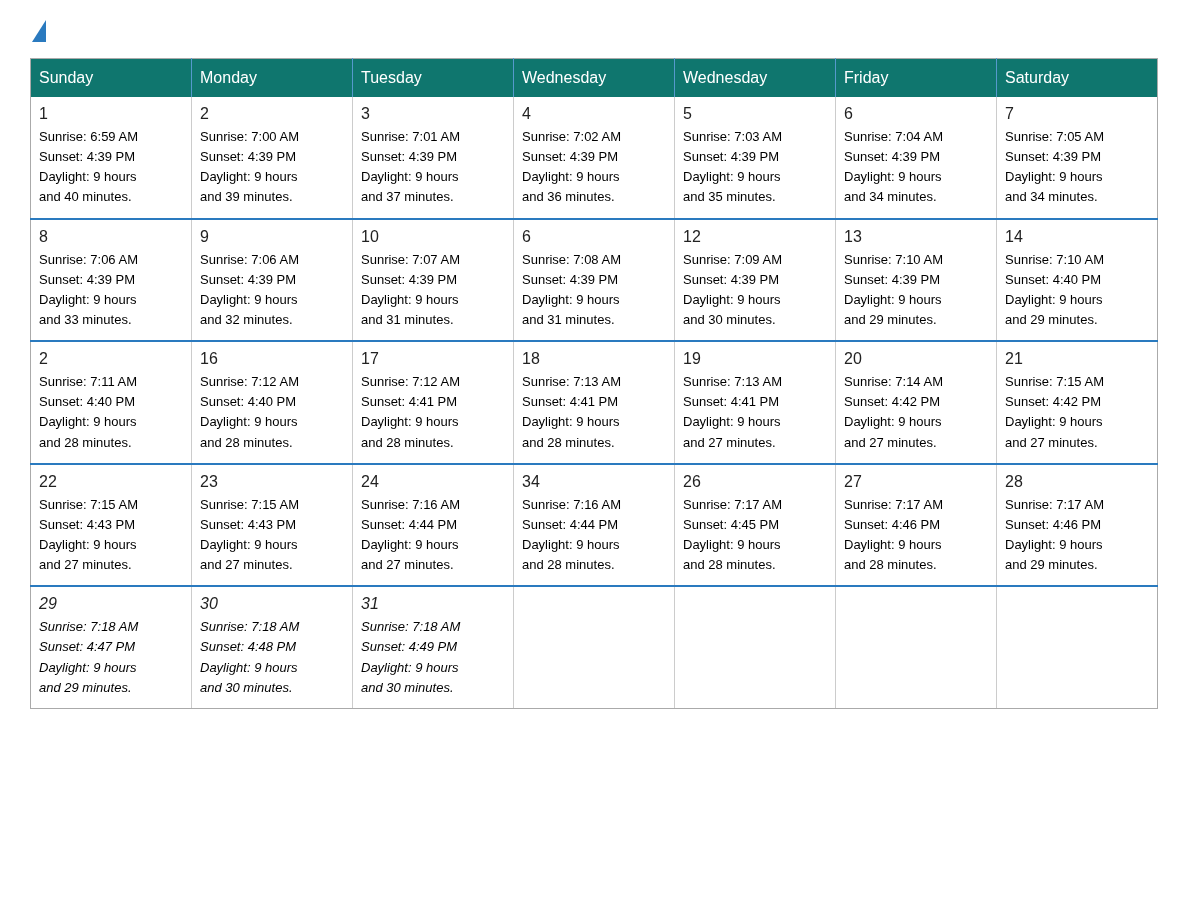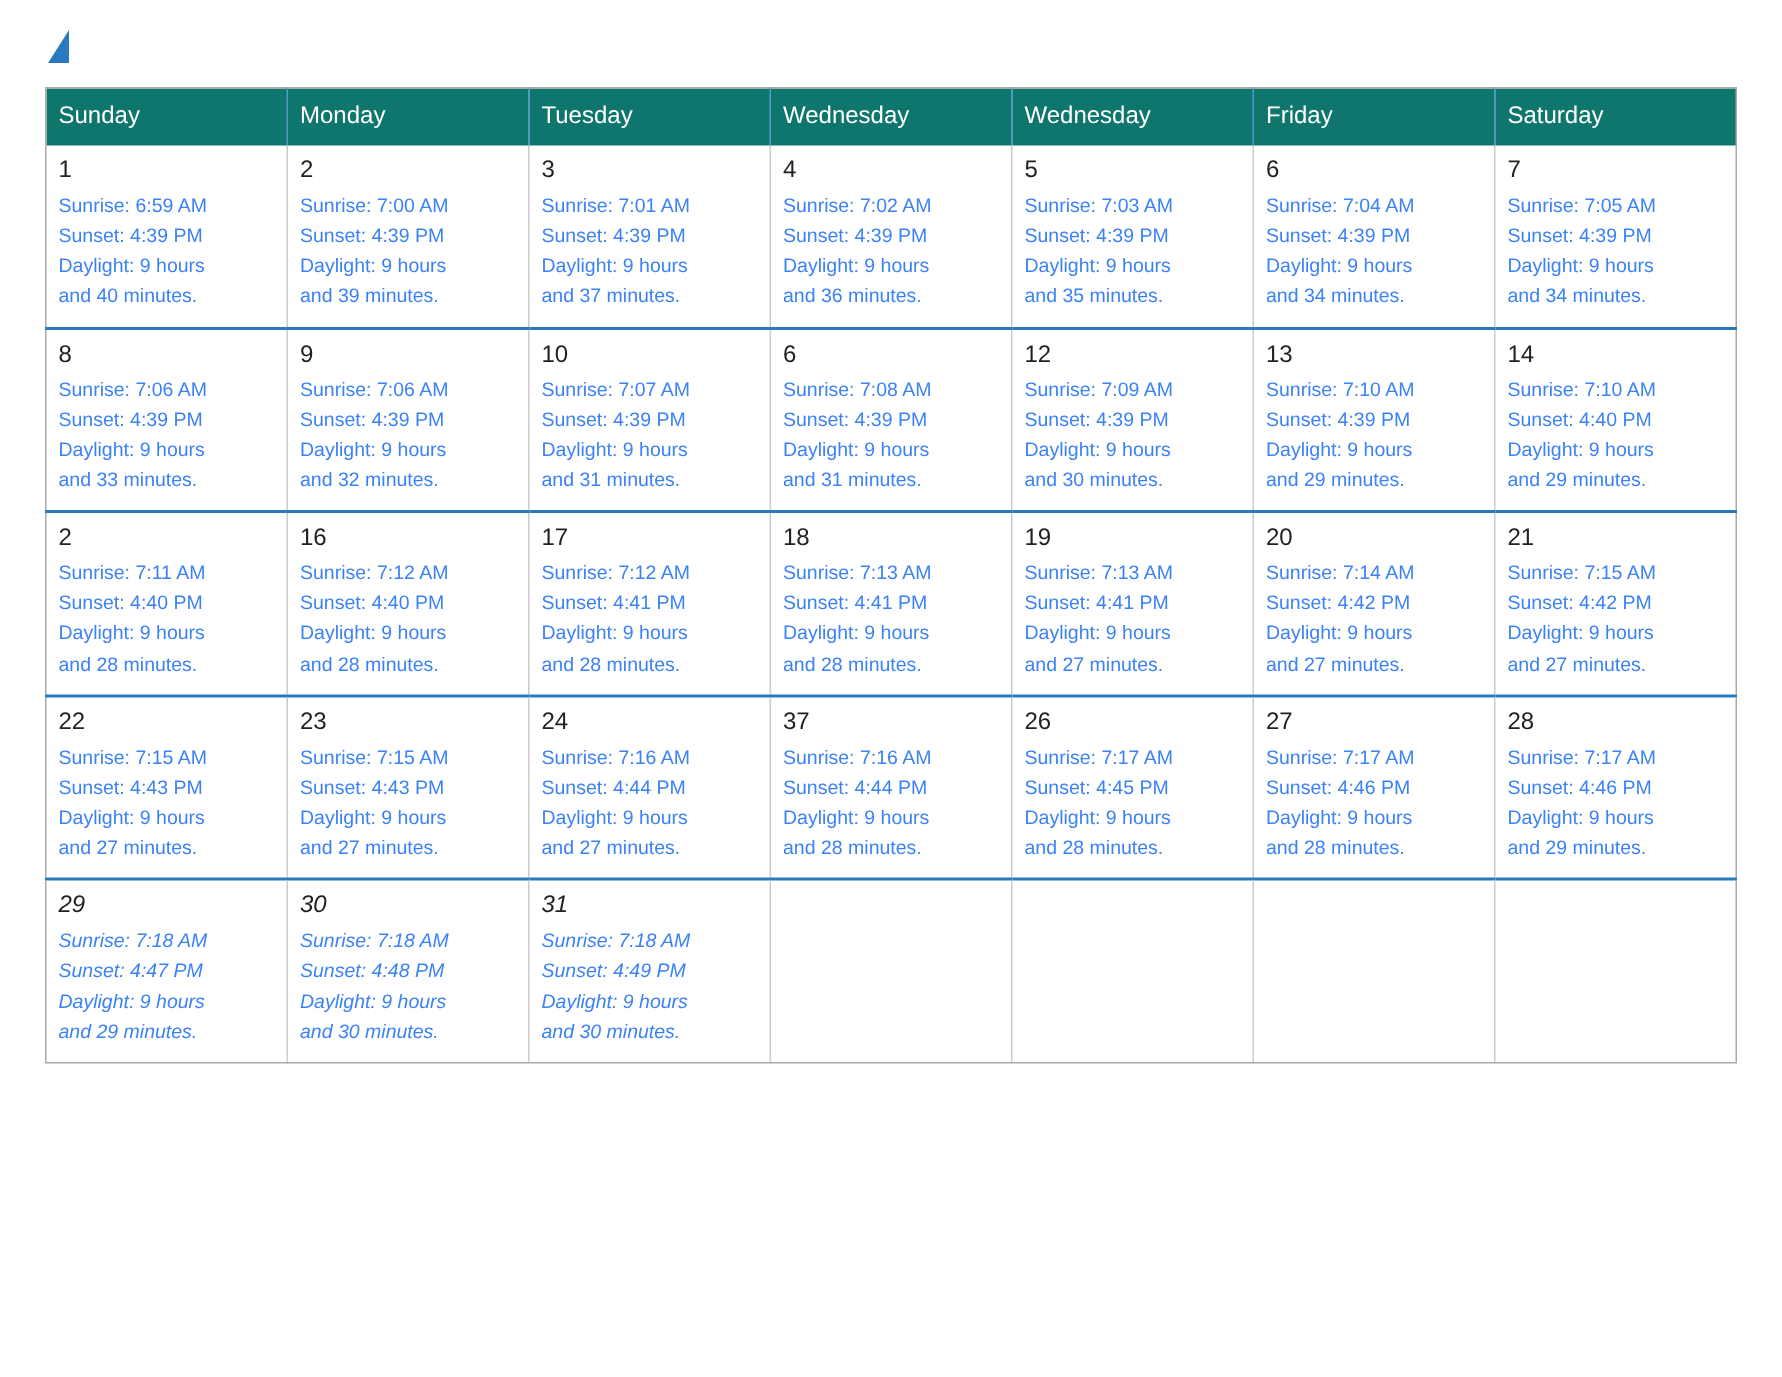--- a/index.html
+++ b/index.html
@@ -92,21 +92,21 @@
     }
     .day-number {
       font-size: 16px;
       font-weight: normal;
       color: #222;
       margin-bottom: 4px;
       display: block;
     }
     .day-info {
       font-size: 13px;
-      color: #3b82f6;
+      color: #000000;
       line-height: 1.55;
     }
     .empty-cell {
       background: #fff;
     }
   </style>
 </head>
 <body>
 
 <div class="header-area">
@@ -355,21 +355,21 @@
         <td>
           <span class="day-number">24</span>
         <div class="day-info">
           Sunrise: 7:16 AM<br>
           Sunset: 4:44 PM<br>
           Daylight: 9 hours<br>
           and 27 minutes.
         </div>
         </td>
         <td>
-          <span class="day-number">37</span>
+          <span class="day-number">34</span>
         <div class="day-info">
           Sunrise: 7:16 AM<br>
           Sunset: 4:44 PM<br>
           Daylight: 9 hours<br>
           and 28 minutes.
         </div>
         </td>
         <td>
           <span class="day-number">26</span>
         <div class="day-info">

